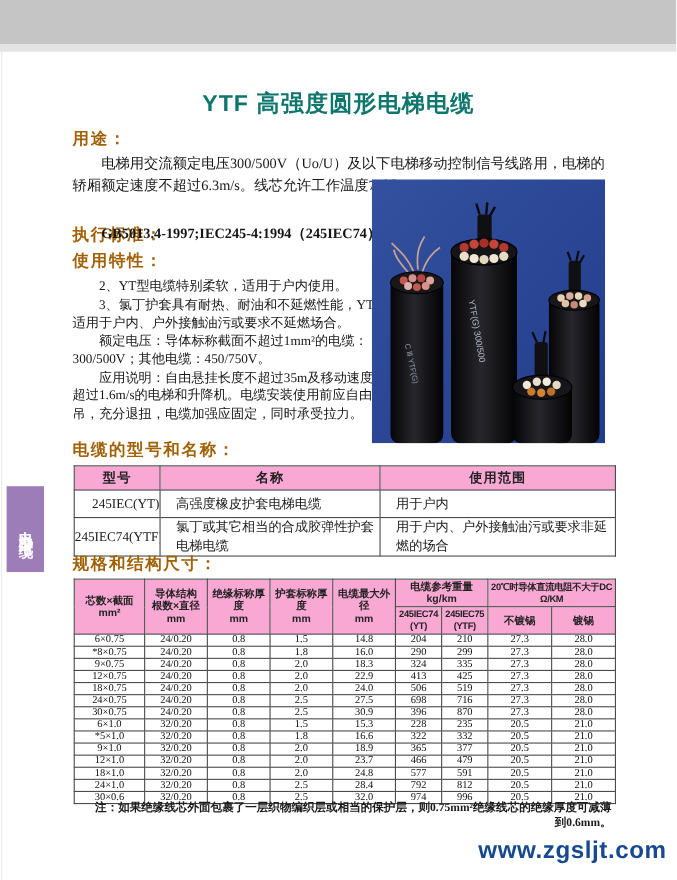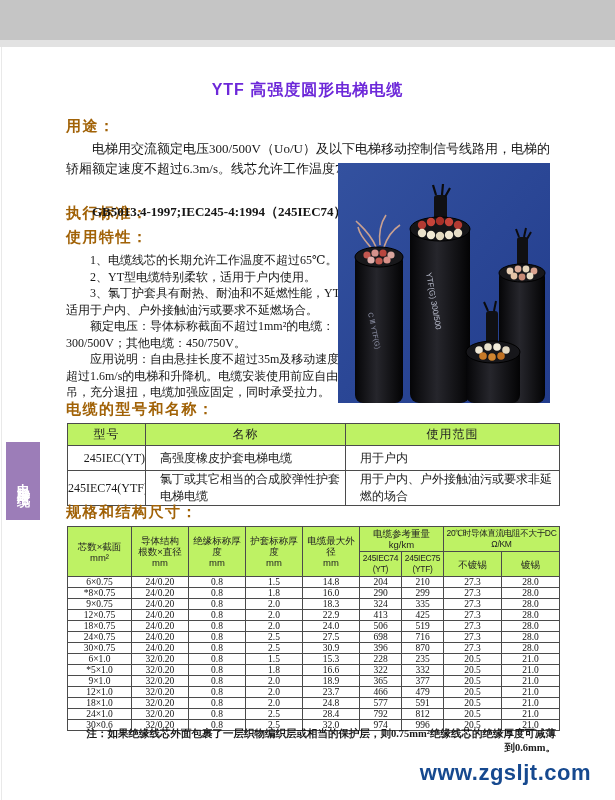--- a/index.html
+++ b/index.html
@@ -5,21 +5,21 @@
   * { margin:0; padding:0; box-sizing:border-box; }
   html,body { width:615px; background:#ffffff; }
   body { font-family:"Liberation Sans", sans-serif; }
   .page { position:relative; width:615px; height:800px; background:#ffffff; overflow:hidden; }
 
   .top-band  { position:absolute; left:0; top:0; width:615px; height:40px; background:#c5c5c5; }
   .top-strip { position:absolute; left:0; top:40px; width:615px; height:7px; background:#e2e2e2; }
   .left-edge { position:absolute; left:1px; top:47px; width:1px; height:753px; background:#e9e9e9; }
 
   .title { position:absolute; left:0; top:80px; width:100%; text-align:center;
-           font-size:16px; font-weight:bold; color:#6d28d9; letter-spacing:1px; }
+           font-size:21px; font-weight:bold; color:#0f766e; letter-spacing:1px; }
 
   .h2 { position:absolute; left:66px; font-size:15px; font-weight:bold; color:#a16207; letter-spacing:1.5px; }
   .h-usage   { top:117px; }
   .h-std     { top:180px;margin-top:24px; }
   .h-feat    { top:228px; }
   .h-models  { top:400px;text-align:right; }
   .h-specs   { top:503px; }
 
   .serif { font-family:"Liberation Serif","DejaVu Serif",serif; }
 
@@ -29,21 +29,21 @@
                 font-size:13px; color:#161616; padding-left:26px; font-weight:600; }
 
   .feat-list  { position:absolute; left:66px; top:252px; width:290px;
                 font-size:12px; line-height:16.5px; color:#161616; }
   .feat-list > div { text-indent:2em; }
 
   .photo { position:absolute; left:338px; top:163px; width:212px; height:240px; }
 
   table { border-collapse:collapse; table-layout:fixed; }
   th, td { border:1px solid #4b4b4b; overflow:hidden; }
-  th { background:#bef264; font-weight:normal; color:#222; white-space:pre-line; }
+  th { background:#f9a8d4; font-weight:bold; color:#222; white-space:pre-line; }
 
   .model-table { position:absolute; left:67px; top:423px; width:492px; border:1.5px solid #3f3f3f; }
   .model-table th { height:22px; font-size:12px; letter-spacing:1px; }
   .model-table td { height:25px; font-size:12px; color:#1a1a1a; padding-left:14px;
                     font-family:"Liberation Serif","DejaVu Serif",serif; }
   .model-table td:first-child { text-align:right; padding-left:0; }
 
   .spec-table { position:absolute; left:67px; top:526px; width:492px; border:1.5px solid #3f3f3f; }
   .spec-table th { font-size:9.5px; line-height:11px; padding:1px 0; }
   .spec-table .small-th { font-size:8.5px; letter-spacing:-0.3px; }
@@ -52,21 +52,21 @@
 
   .note { position:absolute; left:80px; top:727px; width:476px;
           font-size:10.5px; font-weight:bold; color:#1a1a1a;text-align:right; }
 
   .side-tab { position:absolute; left:6px; top:442px; width:34px; height:78px; background:#9c7db8;
               display:flex; align-items:center; justify-content:center; }
   .side-tab span { writing-mode:vertical-rl; color:#ffffff; font-size:13px; font-weight:bold;
                    letter-spacing:4px; }
 
   .page-no { position:absolute; left:24px; top:808px; font-size:13px; color:#222; letter-spacing:1px;margin-left:48px; }
-  .website { position:absolute; right:24px; top:760px; font-size:22px; font-weight:bold;
+  .website { position:absolute; right:9px; top:760px; font-size:22px; font-weight:bold;
              color:#16498f; letter-spacing:0.5px; text-decoration:none; }
 </style>
 </head>
 <body>
 
 <div class="page">
 
   <div class="top-band"></div>
   <div class="top-strip"></div>
   <div class="left-edge"></div>
@@ -74,21 +74,20 @@
   <div class="title">YTF 高强度圆形电梯电缆</div>
 
   <div class="h2 h-usage">用途：</div>
   <div class="usage-body serif">电梯用交流额定电压300/500V（Uo/U）及以下电梯移动控制信号线路用，电梯的轿厢额定速度不超过6.3m/s。线芯允许工作温度70℃。</div>
 
   <div class="h2 h-std">执行标准：</div>
   <div class="std-body serif">GB5013.4-1997;IEC245-4:1994（245IEC74）。</div>
 
   <div class="h2 h-feat">使用特性：</div>
   <div class="feat-list serif">
-      <div>1、电缆线芯的长期允许工作温度不超过65℃。</div>
       <div>2、YT型电缆特别柔软，适用于户内使用。</div>
       <div>3、氯丁护套具有耐热、耐油和不延燃性能，YTF适用于户内、户外接触油污或要求不延燃场合。</div>
       <div>额定电压：导体标称截面不超过1mm²的电缆：300/500V；其他电缆：450/750V。</div>
       <div>应用说明：自由悬挂长度不超过35m及移动速度不超过1.6m/s的电梯和升降机。电缆安装使用前应自由垂吊，充分退扭，电缆加强应固定，同时承受拉力。</div>
     </div>
 
   <svg class="photo" viewBox="0 0 212 240" xmlns="http://www.w3.org/2000/svg">
     <defs>
       <linearGradient id="bg" x1="0" y1="0" x2="1" y2="1">
         <stop offset="0" stop-color="#33519f"></stop>

